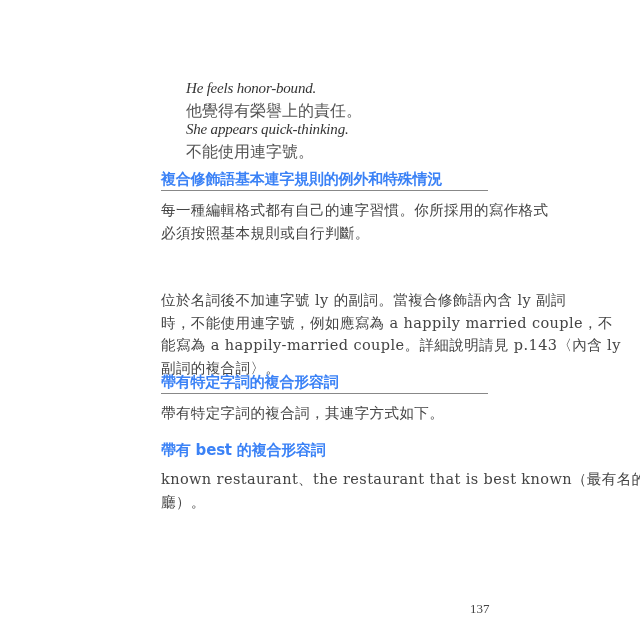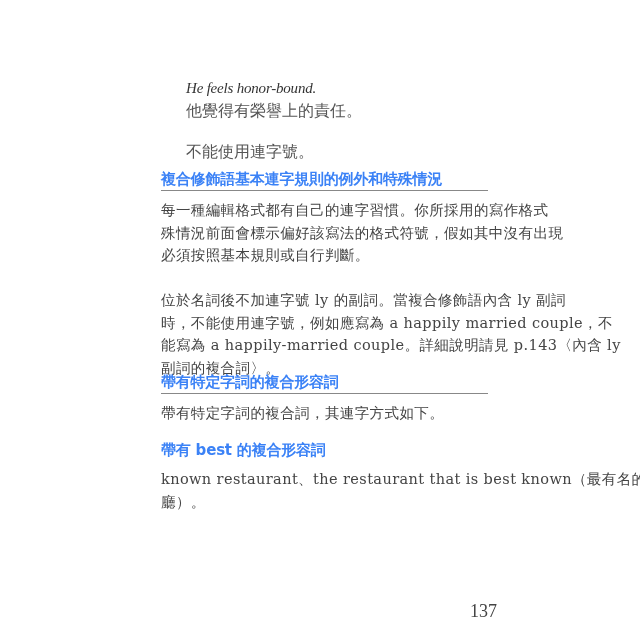--- a/index.html
+++ b/index.html
@@ -38,38 +38,38 @@
   }
   .p .line { display: block; white-space: nowrap; }
   .badge {
     display: inline-block; width: 13px; height: 13px; border-radius: 50%;
     background: #333; color: #fff; font-family: "DejaVu Sans", sans-serif;
     font-size: 9px; line-height: 13px; text-align: center; font-weight: bold;
     vertical-align: 1px; margin-right: 1px; letter-spacing: 0;
   }
   .pagenum {
     position: absolute; left: 466px; top: 601px;
-    font-family: "Liberation Serif", serif; font-size: 18px; color: #444;
+    font-family: "Liberation Serif", serif; font-size: 13px; color: #444;
   }
 </style>
 </head>
 <body>
 
 <div class="page">
 
   <div class="ex-en" style="top:80px">He feels honor-bound.</div>
   <div class="ex-zh" style="top:101px">他覺得有榮譽上的責任。</div>
+  <div class="ex-en" style="top:121px">She appears quick-thinking.</div>
   <div class="ex-zh" style="top:142px">不能使用連字號。</div>
 
   <div class="h" style="top:170px">複合修飾語基本連字規則的例外和特殊情況</div>
   <div class="rule" style="top:190px"></div>
 
   <div class="p" style="top:199px">
     <span class="line">每一種編輯格式都有自己的連字習慣。你所採用的寫作格式</span>
-    <span class="line">殊情況前面會標示偏好該寫法的格式符號，假如其中沒有出現</span>
     <span class="line">必須按照基本規則或自行判斷。</span>
   </div>
 
   <div class="p" style="top:289px">
     <span class="line">位於名詞後不加連字號 ly 的副詞。當複合修飾語內含 ly 副詞</span>
     <span class="line">時，不能使用連字號，例如應寫為 a happily married couple，不</span>
     <span class="line">能寫為 a happily-married couple。詳細說明請見 p.143〈內含 ly</span>
     <span class="line">副詞的複合詞〉。</span>
   </div>
 

